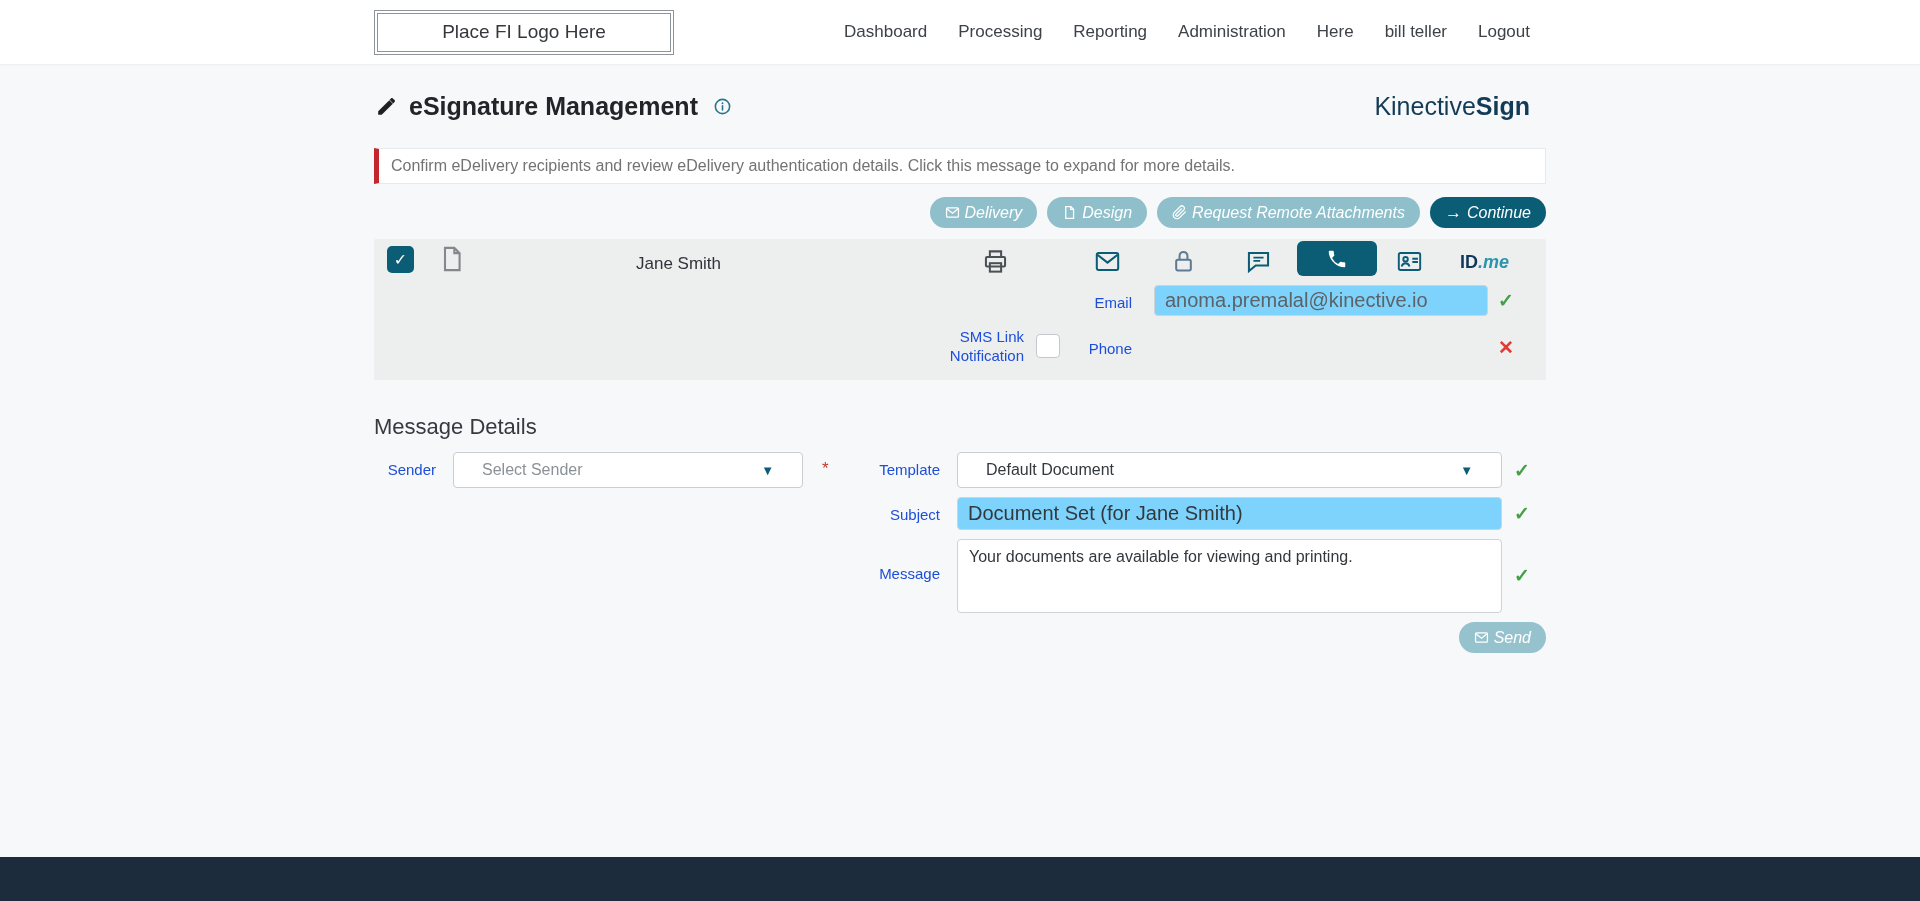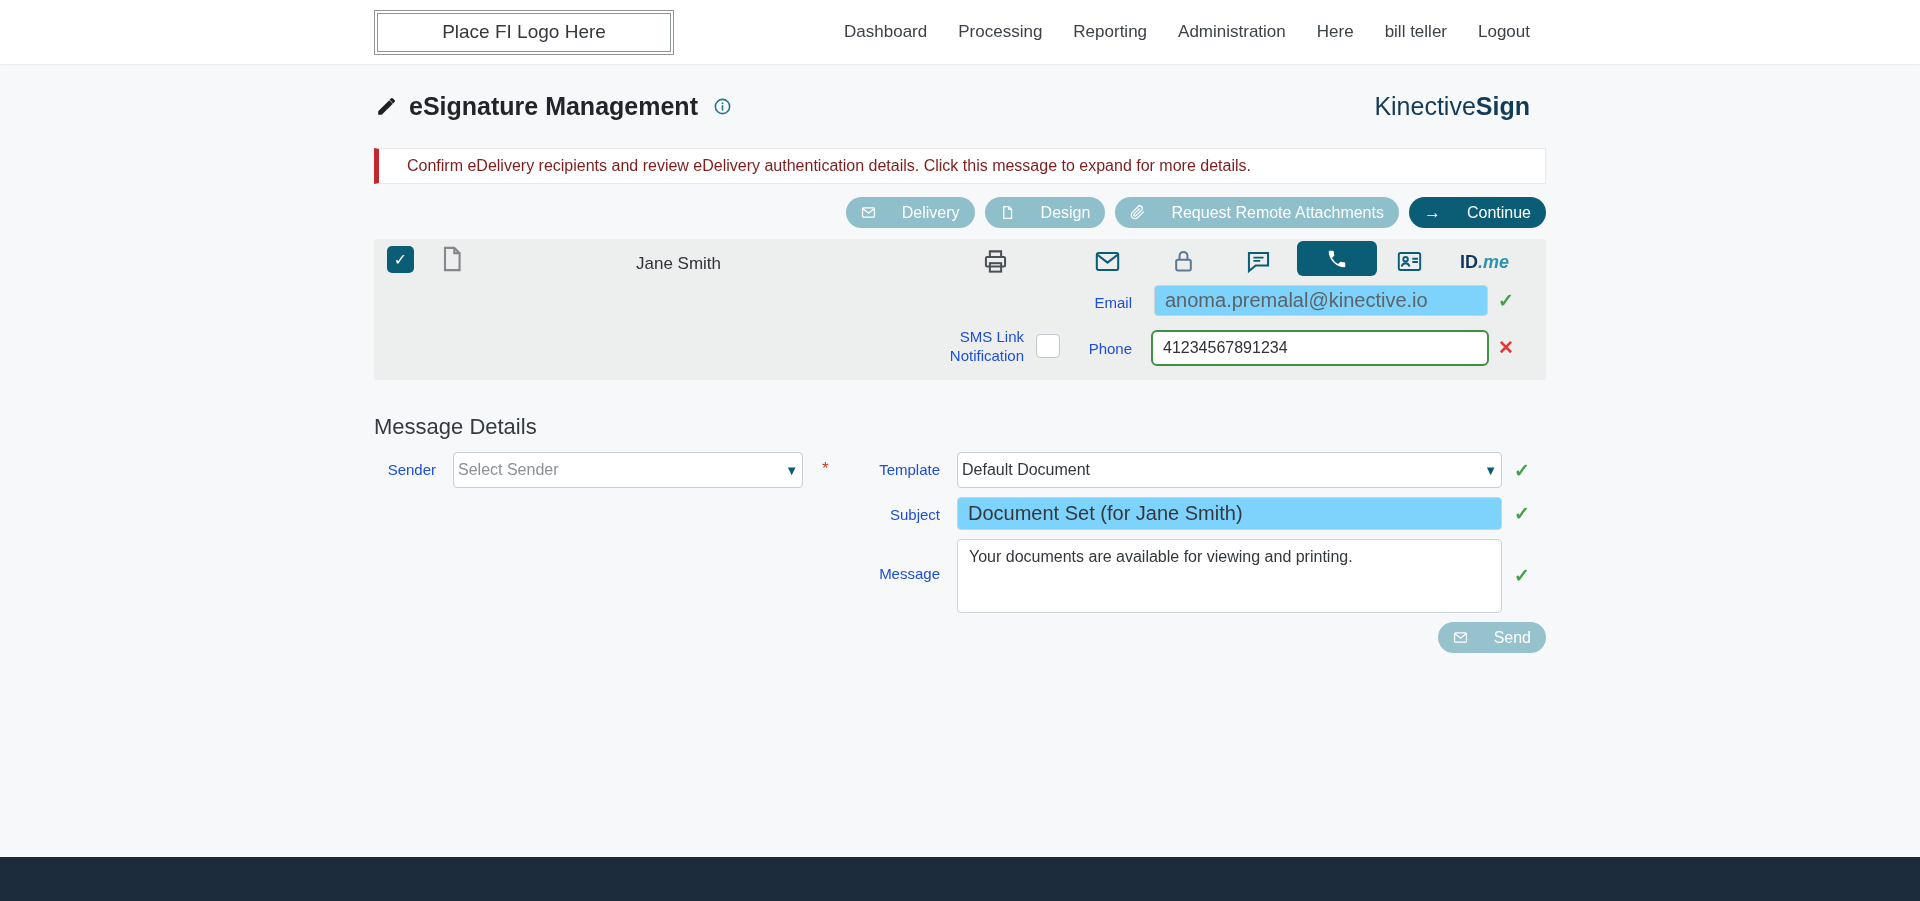--- a/index.html
+++ b/index.html
@@ -23,26 +23,26 @@
   .title-wrap { display:flex; align-items:center; gap:10px; }
   .pen-icon svg { width:25px; height:25px; color:#1d2124; display:block; }
   h1 { font-size:25px; font-weight:700; color:#212529; }
   .info-icon { margin-left:5px; color:#27768c; cursor:pointer; }
   .info-icon svg { width:19px; height:19px; display:block; }
   .brand { font-size:25px; color:#123b57; padding-right:16px;text-align:right; }
   .brand .bold { font-weight:700; }
 
   
   .alert { margin-top:27px; background:#ffffff; border:1px solid #e7e9eb; border-left:5px solid #c1272d;
-           padding:8px 28px; font-size:16px; color:#7f1d1d; cursor:pointer; }
+           padding:8px 12px; font-size:16px; color:#737373; cursor:pointer; }
 
   
   .toolbar { margin-top:13px; display:flex; justify-content:flex-end; gap:10px; }
-  .btn { height:31px; border:none; border-radius:16px; display:inline-flex; align-items:center; gap:26px;
-         padding:0 15px; font-size:16px; color:#fff; cursor:pointer; font-family:inherit; white-space:nowrap; }
+  .btn { height:31px; border:none; border-radius:16px; display:inline-flex; align-items:center; gap:5px;
+         padding:0 15px; font-size:16px; color:#fff; cursor:pointer; font-family:inherit; white-space:nowrap;font-style:italic; }
   .btn svg { width:15px; height:15px; display:block; }
   .btn-light { background:#8fbfcb; }
   .btn-dark { background:#0b5c75; }
   .btn .arrow { font-size:17px; line-height:1; }
 
   
   .recipient-panel { position:relative; margin-top:11px; height:141px; background:#edefef; border-radius:2px; }
   .abs { position:absolute; }
   .sel-checkbox { left:13px; top:7px; width:27px; height:27px; background:#0b5c75; border-radius:5px;
                   color:#fff; display:flex; align-items:center; justify-content:center; font-size:16px; cursor:pointer; }
@@ -75,21 +75,21 @@
   .phone-label { left:640px; top:101px; width:118px; }
   .phone-input { left:777px; top:91px; width:338px; height:36px; border:2px solid #3e9142; border-radius:6px;
                  background:#fff; font-family:inherit; font-size:16px; padding:0 10px; color:#2f3337; outline:none; }
   .phone-cross { left:1124px; top:97px; }
 
   
   .section-heading { margin-top:34px; font-size:22px; font-weight:400; color:#343a40; }
   .form-area { position:relative; margin-top:12px; height:210px; }
   .sender-label { left:0; top:9px; width:62px; }
   .fake-select { height:36px; background:#fff; border:1px solid #c9ced3; border-radius:4px;
-                 display:flex; align-items:center; padding:0 4px; cursor:pointer; font-size:16px; }
+                 display:flex; align-items:center; padding:0 28px; cursor:pointer; font-size:16px; }
   .sender-select { left:79px; top:0; width:350px; color:#8b9197; }
   .caret { margin-left:auto; color:#0b5c75; font-size:13px; }
   .required { left:448px; top:7px; color:#c0392b; font-size:17px; }
   .template-label { left:478px; top:9px; width:88px; }
   .template-select { left:583px; top:0; width:545px; color:#33383d; }
   .template-check { left:1140px; top:7px; }
   .subject-label { left:478px; top:54px; width:88px; }
   .subject-input { left:583px; top:45px; width:545px; height:33px; color:#33383d; }
   .subject-check { left:1140px; top:50px; }
   .message-label { left:478px; top:113px; width:88px; }
@@ -241,21 +241,20 @@
           <span>ID</span><span class="me">.me</span>
         </span>
 
         <span class="abs flabel email-label">Email</span>
         <input class="abs text-input email-input" type="text" value="anoma.premalal@kinective.io" style="">
         <span class="abs check email-check">✓</span>
 
         <span class="abs flabel sms-label">SMS Link Notification</span>
         <div class="abs sms-checkbox"></div>
         <span class="abs flabel phone-label">Phone</span>
-        <input class="abs phone-input" type="text" value="41234567891234" style="">
         <span class="abs cross phone-cross">✕</span>
       </div>
 
       <h2 class="section-heading">Message Details</h2>
 
       <div class="form-area">
         <span class="abs flabel sender-label">Sender</span>
         <div class="abs fake-select sender-select">
           <span>Select Sender</span>
           <span class="caret">▼</span>

